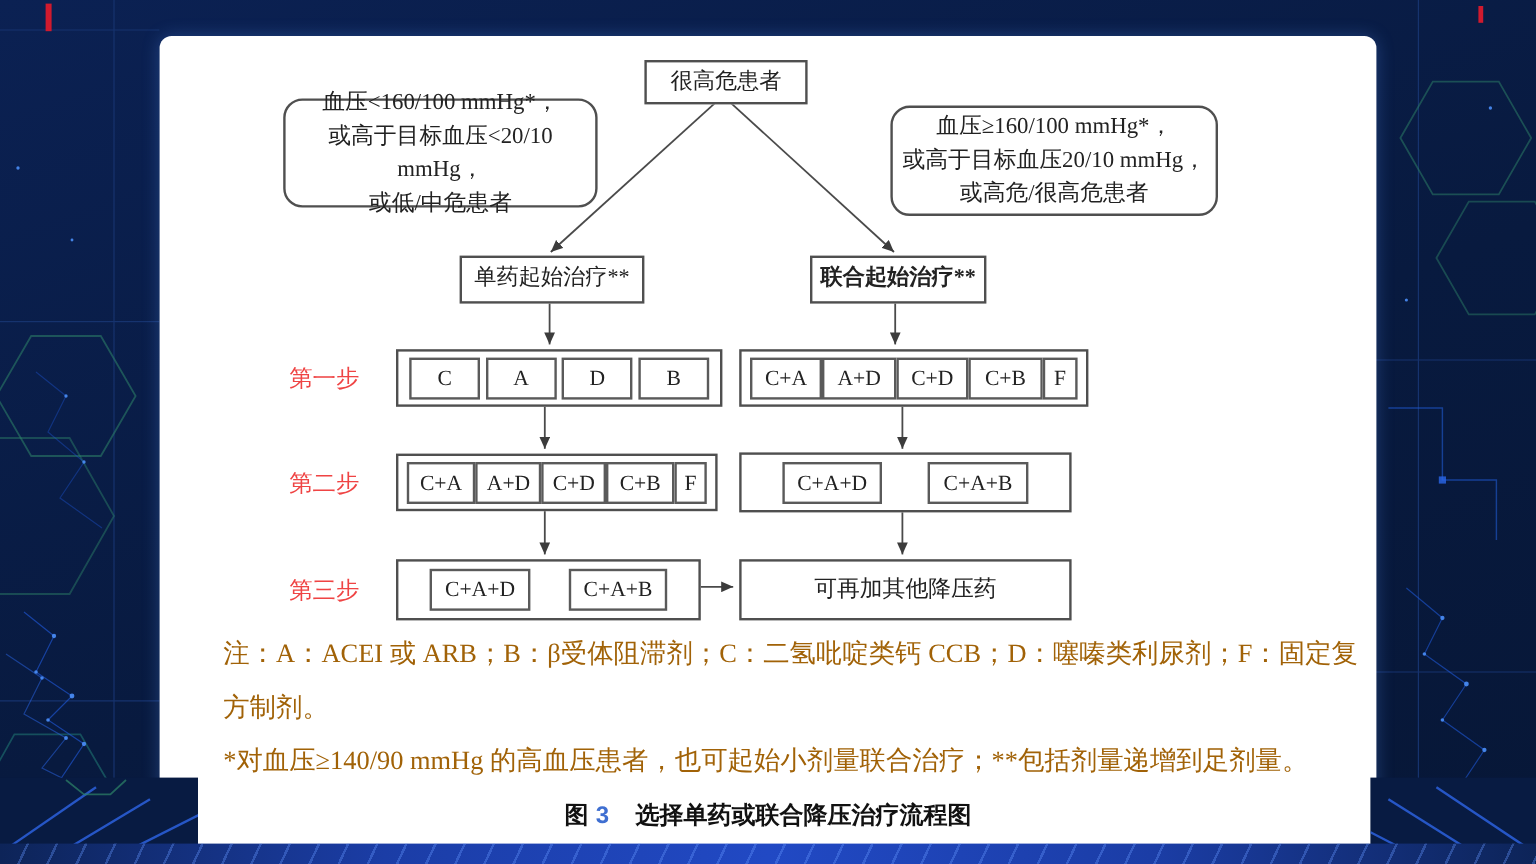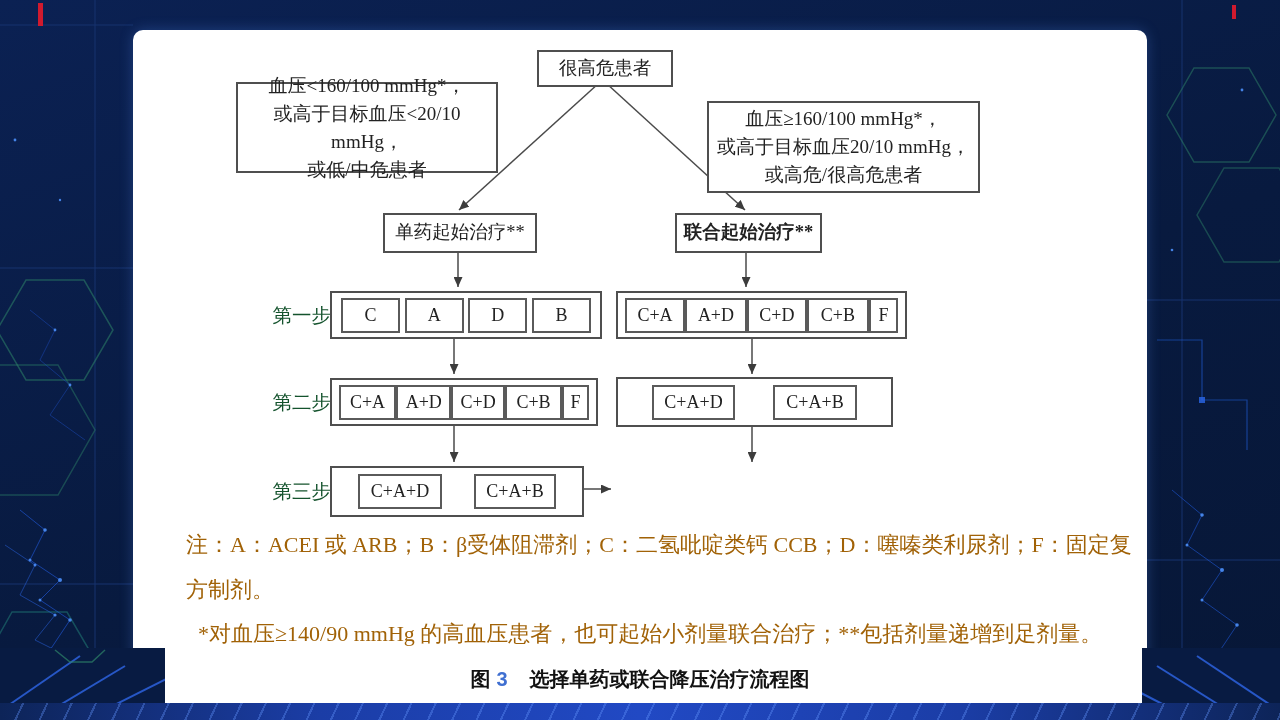--- a/index.html
+++ b/index.html
@@ -12,24 +12,24 @@
   .deco.left{left:0;} .deco.right{right:0;width:138px;}
   .redtick{position:absolute;background:#d01a2e;}
   
   .panel{position:absolute;left:133px;top:30px;width:1014px;height:674px;
          background:#ffffff;border-radius:10px 10px 0 0;
          box-shadow:0 0 14px rgba(90,150,255,.28);}
   
   .node{position:absolute;border:2px solid #4f4f4f;background:#fff;
         display:flex;align-items:center;justify-content:center;
         font-size:18.5px;color:#222;line-height:1.25;}
-  .cond{flex-direction:column;font-size:19px;line-height:28px;text-align:center;}
+  .cond{flex-direction:column;font-size:19px;line-height:28px;text-align:center;border-radius:16px;}
   .opt{border:2px solid #5a5a5a;height:31px;display:flex;align-items:center;
        justify-content:center;font-size:18px;color:#222;background:#fff;}
-  .steplabel{position:absolute;width:90px;text-align:right;font-size:19.5px;color:#14532d;}
+  .steplabel{position:absolute;width:90px;text-align:left;font-size:19.5px;color:#ef4444;}
   .connectors{position:absolute;left:0;top:0;width:1014px;height:674px;pointer-events:none;}
   
   .noteline{position:absolute;left:53px;width:915px;font-size:22px;color:#a16207;
             white-space:nowrap;}
   .caption{position:absolute;left:0;top:636px;width:100%;text-align:center;
            font-family:"Liberation Sans","DejaVu Sans",sans-serif;
            font-weight:bold;font-size:20px;color:#111;}
   .caption .num{color:#3f6fd1;margin-left:6px;}
   .caption .ttl{margin-left:22px;font-family:Liberation Mono, monospace;}
   
@@ -119,21 +119,21 @@
 
     <div class="node" style="left:404px;top:20px;width:132px;height:33px;">
       <span>很高危患者</span>
     </div>
 
     <div class="node cond" style="left:103px;top:52px;width:258px;height:87px;">
       <div>血压&lt;160/100 mmHg*，</div>
       <div>或高于目标血压&lt;20/10 mmHg，</div>
       <div>或低/中危患者</div>
     </div>
-    <div class="node cond" style="left:574px;top:58px;width:269px;height:88px;margin-top:13px;">
+    <div class="node cond" style="left:609px;top:58px;width:269px;height:88px;">
       <div>血压≥160/100 mmHg*，</div>
       <div>或高于目标血压20/10 mmHg，</div>
       <div>或高危/很高危患者</div>
     </div>
 
     <div class="node" style="left:250px;top:183px;width:150px;height:36px;">
       <span>单药起始治疗**</span>
     </div>
     <div class="node" style="left:542px;top:183px;width:143px;height:36px;font-weight:bold;">
       <span>联合起始治疗**</span>
@@ -166,24 +166,27 @@
     </div>
     <div class="node" style="left:483px;top:347px;width:273px;height:46px;gap:38px;">
       <div class="opt" style="width:79px">C+A+D</div>
       <div class="opt" style="width:80px">C+A+B</div>
     </div>
 
     <div class="node" style="left:197px;top:436px;width:250px;height:47px;gap:32px;">
       <div class="opt" style="width:80px">C+A+D</div>
       <div class="opt" style="width:78px">C+A+B</div>
     </div>
+    <div class="node" style="left:483px;top:436px;width:273px;height:47px;font-size:19px;">
+      <span>可再加其他降压药</span>
+    </div>
 
     <div class="noteline" style="top:500px;">注：A：ACEI 或 ARB；B：β受体阻滞剂；C：二氢吡啶类钙 CCB；D：噻嗪类利尿剂；F：固定复</div>
     <div class="noteline" style="top:545px;">方制剂。</div>
-    <div class="noteline" style="top:589px;margin-left:12px;">*对血压≥140/90 mmHg 的高血压患者，也可起始小剂量联合治疗；**包括剂量递增到足剂量。</div>
+    <div class="noteline" style="top:589px;">*对血压≥140/90 mmHg 的高血压患者，也可起始小剂量联合治疗；**包括剂量递增到足剂量。</div>
 
     <div class="caption">
       <span>图</span><span class="num">3</span><span class="ttl">选择单药或联合降压治疗流程图</span>
     </div>
   </div>
 
   <div class="corner l">
     <svg width="165" height="72" viewBox="0 0 165 72">
       <g stroke="#2f66e8" stroke-width="2" opacity="0.8">
         <line x1="-10" y1="70" x2="80" y2="8"></line>

